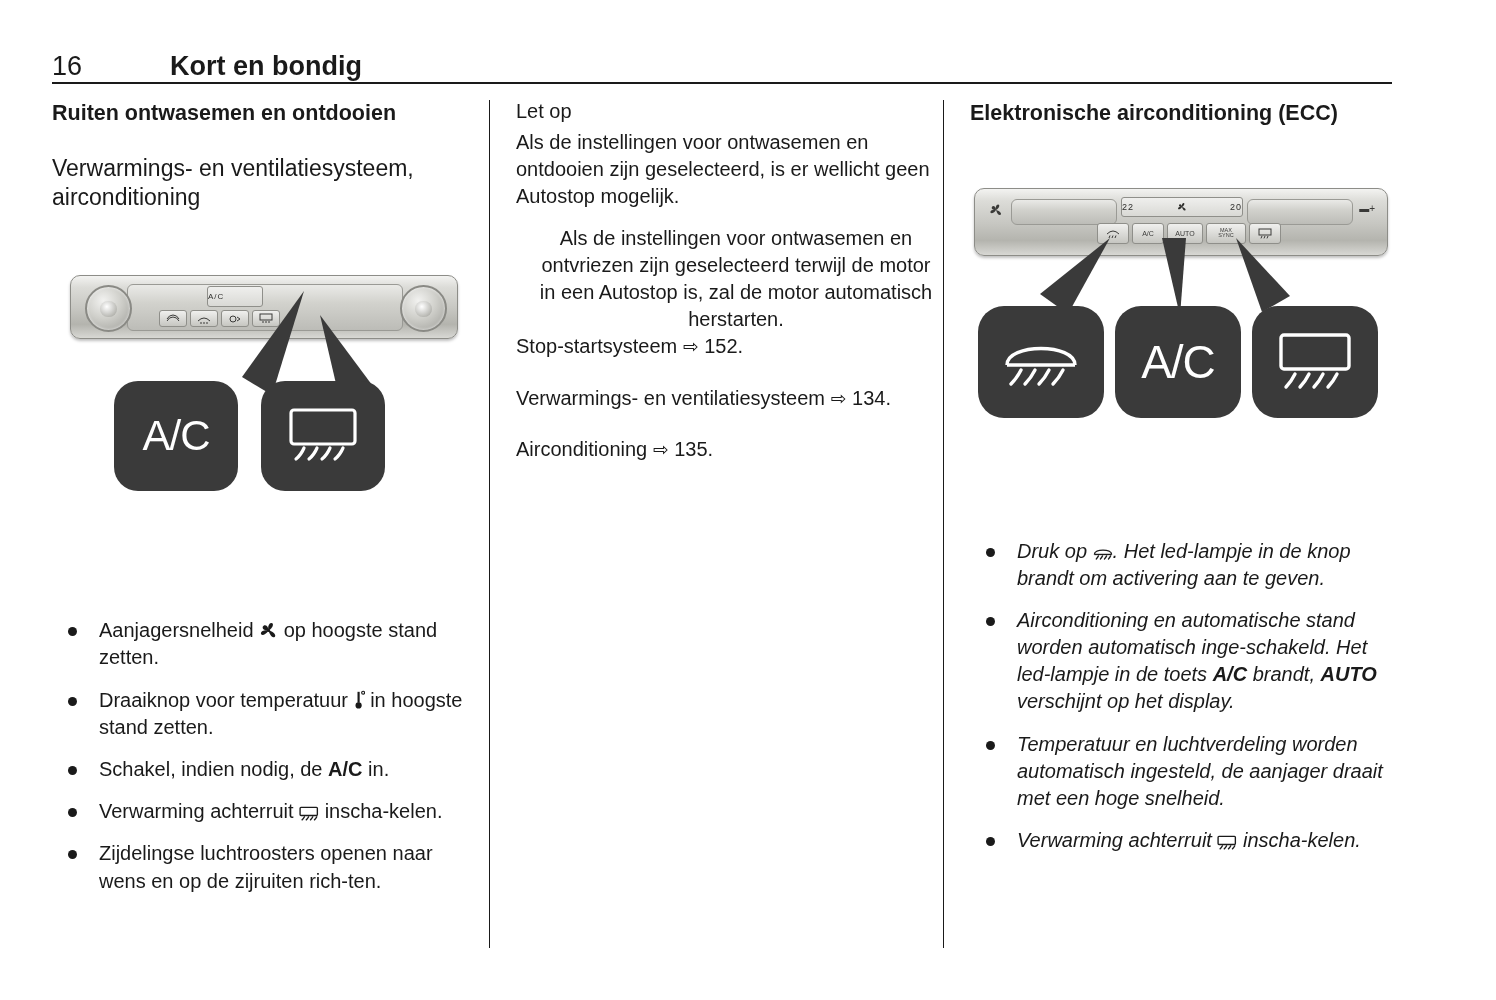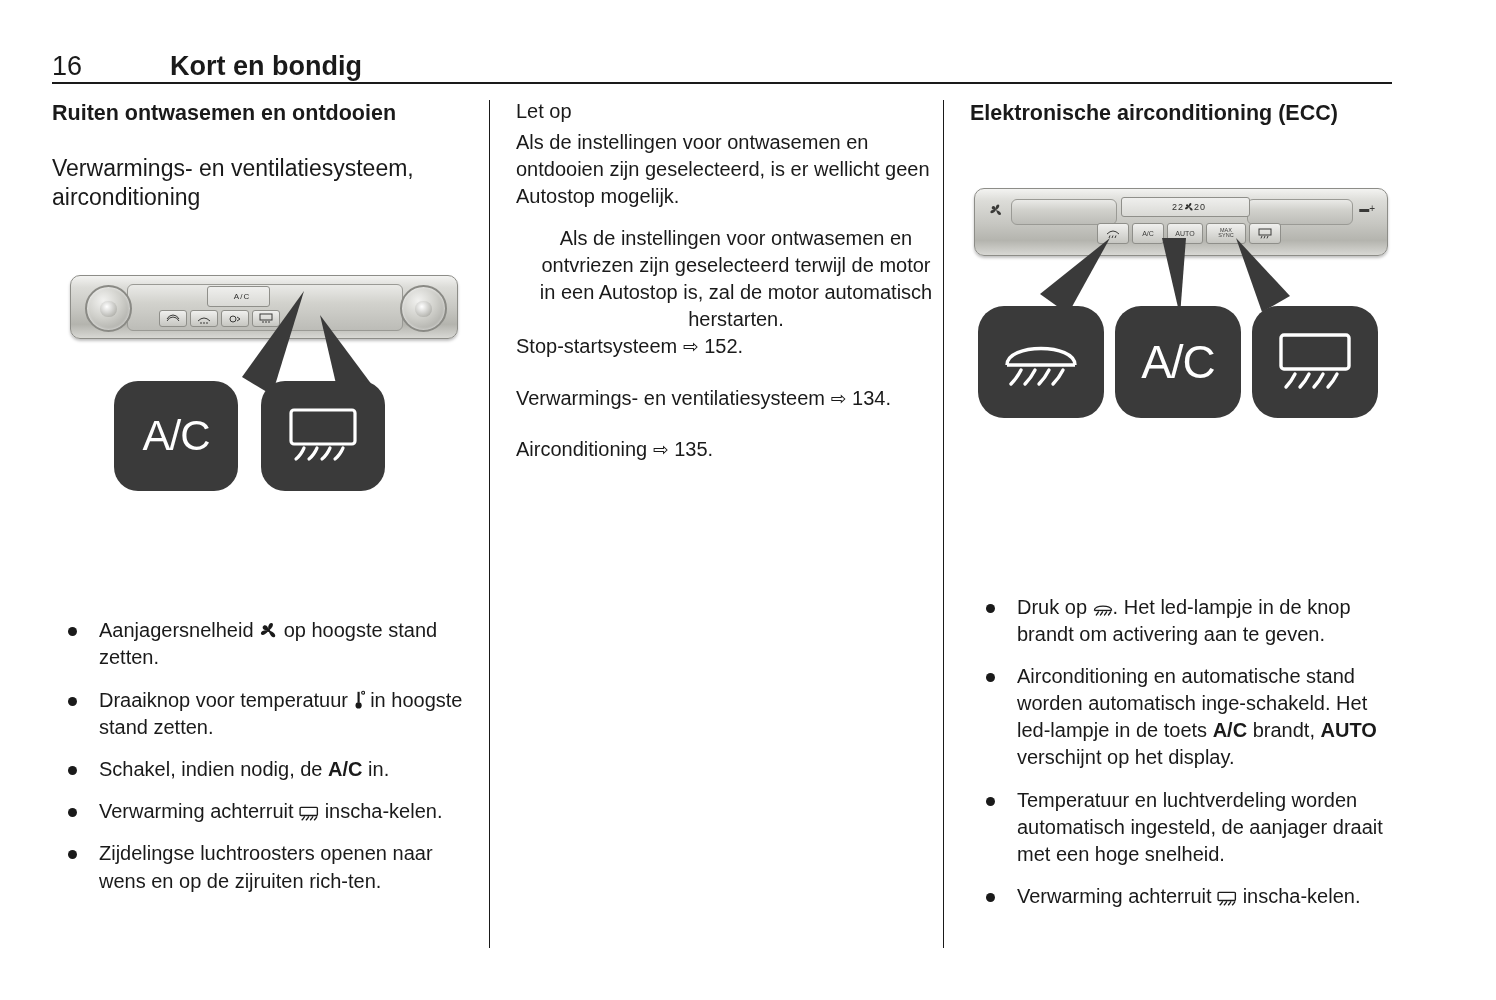--- a/index.html
+++ b/index.html
@@ -162,25 +162,24 @@
     font-size: 7px;
     color: #3a3a38;
   }
   .display {
     position: absolute;
     background: linear-gradient(180deg,#efefed,#d9d9d5);
     border: 1px solid #8f8f8a;
     border-radius: 3px;
     display: flex;
     align-items: center;
-    justify-content: center;
+    justify-content: space-between;
     font-size: 9px;
     color: #2e2e2c;
     letter-spacing: 1px;
-    padding-left: 7px;
   }
   
   .bubble {
     position: absolute;
     background: #3a3a3a;
     border-radius: 22px;
     display: flex;
     align-items: center;
     justify-content: center;
     color: #ffffff;
@@ -430,21 +429,21 @@
           <g stroke="#ffffff" stroke-width="3.4" stroke-linecap="round" fill="none">
             <path d="M19 43 q-4 8 -9 13"></path>
             <path d="M33 43 q-4 8 -9 13"></path>
             <path d="M47 43 q-4 8 -9 13"></path>
             <path d="M61 43 q-4 8 -9 13"></path>
           </g>
         </svg>
       </div>
     </div>
 
-    <ul class="bullets" style="margin-top:56px;">
+    <ul class="bullets" style="font-style:italic;">
       <li>
         <span>Druk op
           <svg class="ico" width="20" height="14" viewBox="0 0 22 15">
             <path d="M1.5 8 C1.5 1.6 20.5 1.6 20.5 8" fill="none" stroke="#1a1a1a" stroke-width="1.5"></path>
             <path d="M1.5 8 L20.5 8" stroke="#1a1a1a" stroke-width="1.5"></path>
             <g stroke="#1a1a1a" stroke-width="1.4" fill="none" stroke-linecap="round">
               <path d="M6 9.6 q-1 2 -2.4 3.4"></path>
               <path d="M10.5 9.6 q-1 2 -2.4 3.4"></path>
               <path d="M15 9.6 q-1 2 -2.4 3.4"></path>
               <path d="M19.4 9.6 q-1 2 -2.4 3.4"></path>

